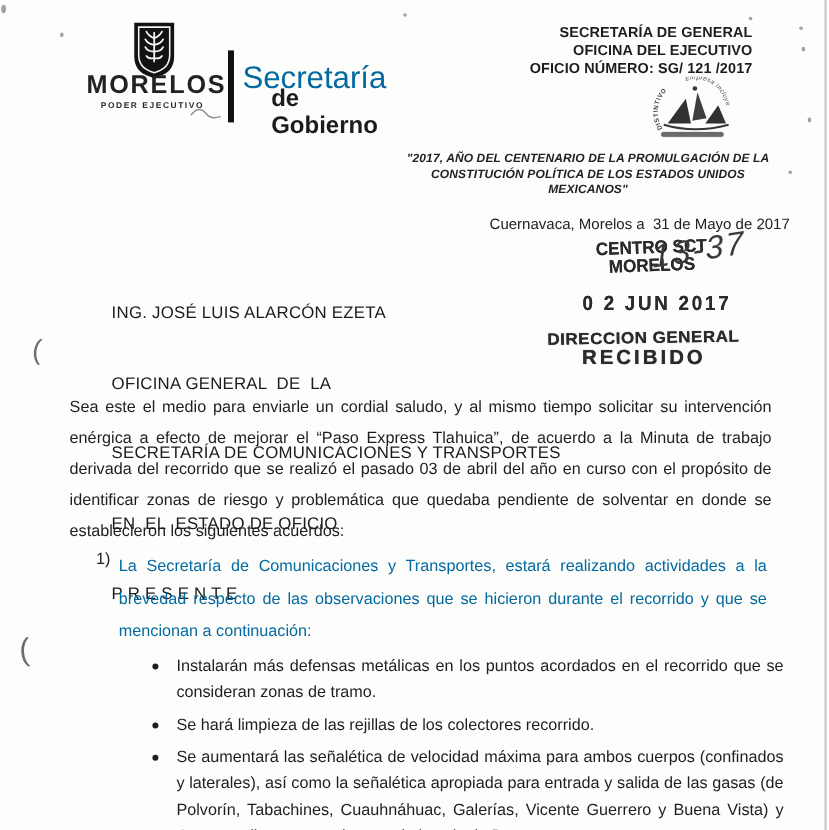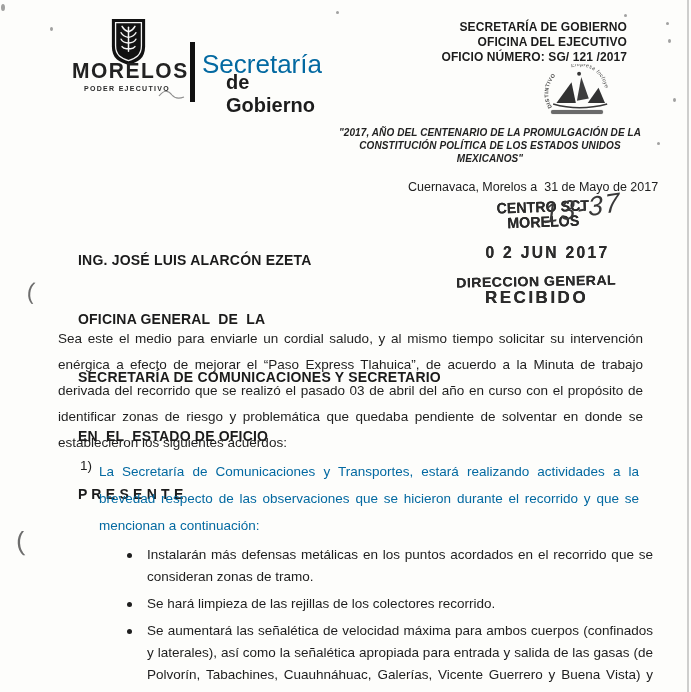--- a/index.html
+++ b/index.html
@@ -51,22 +51,22 @@
     font-weight:700;font-style:italic;color:#222;
     letter-spacing:.1px;
   }
   .dateline{
     position:absolute;left:408px;top:168px;
     font-size:12.5px;color:#212121;white-space:pre-wrap;margin-top:12px;
   }
 
   
   .recipient{
-    position:absolute;left:78px;top:212px;
-    font-size:14px;font-weight:700;line-height:19.5px;
+    position:absolute;left:93px;top:212px;
+    font-size:14px;font-weight:400;line-height:19.5px;
     color:#1b1b1b;white-space:pre-wrap;letter-spacing:.2px;
   }
 
   
   .stamp{position:absolute;color:#2b2b2b;}
   .stamp-office{
     left:483px;top:199px;width:120px;text-align:center;
     font-weight:700;font-size:15px;line-height:15px;
     transform:rotate(-2deg) scaleX(.95);
     text-shadow:0 0 .5px #333;
@@ -154,21 +154,21 @@
     <div class="state-sub">PODER EJECUTIVO</div>
     <div class="logo-divider"></div>
     <div class="sec-line1">Secretaría</div>
     <div class="sec-line2">de Gobierno</div>
     <svg class="pen-squiggle" width="30" height="12" viewBox="0 0 30 12">
       <path d="M1,8 q7,-9 13,-1 q4,5 12,2" stroke="#555" stroke-width="1.2" fill="none"></path>
     </svg>
   </div>
 
   <div class="office-block">
-    <div>SECRETARÍA DE GOBIERNO</div>
+    <div>SECRETARÍA DE GENERAL</div>
     <div>OFICINA DEL EJECUTIVO</div>
     <div>OFICIO NÚMERO: SG/ 121 /2017</div>
   </div>
 
   <svg class="seal" viewBox="0 0 66 50">
     <defs>
       <path id="arcL" d="M9,40 A24,24 0 0 1 24,4"></path>
       <path id="arcR" d="M27,3 A24,24 0 0 1 58,22"></path>
     </defs>
     <circle cx="34" cy="9" r="1.8" fill="#222"></circle>
@@ -188,21 +188,21 @@
   <div class="motto">
     <div>"2017, AÑO DEL CENTENARIO DE LA PROMULGACIÓN DE LA</div>
     <div>CONSTITUCIÓN POLÍTICA DE LOS ESTADOS UNIDOS MEXICANOS"</div>
   </div>
 
   <div class="dateline">Cuernavaca, Morelos a  31 de Mayo de 2017</div>
 
   <div class="recipient">
     <div>ING. JOSÉ LUIS ALARCÓN EZETA</div>
     <div>OFICINA GENERAL  DE  LA</div>
-    <div>SECRETARÍA DE COMUNICACIONES Y SECRETARIO</div>
+    <div>SECRETARÍA DE COMUNICACIONES Y TRANSPORTES</div>
     <div>EN  EL  ESTADO DE OFICIO</div>
     <div>P R E S E N T E</div>
   </div>
 
   <div class="stamp stamp-office">
     <div>CENTRO SCT</div>
     <div>MORELOS</div>
   </div>
   <div class="stamp stamp-handwritten">13-37</div>
   <div class="stamp stamp-date">0 2 JUN 2017</div>

